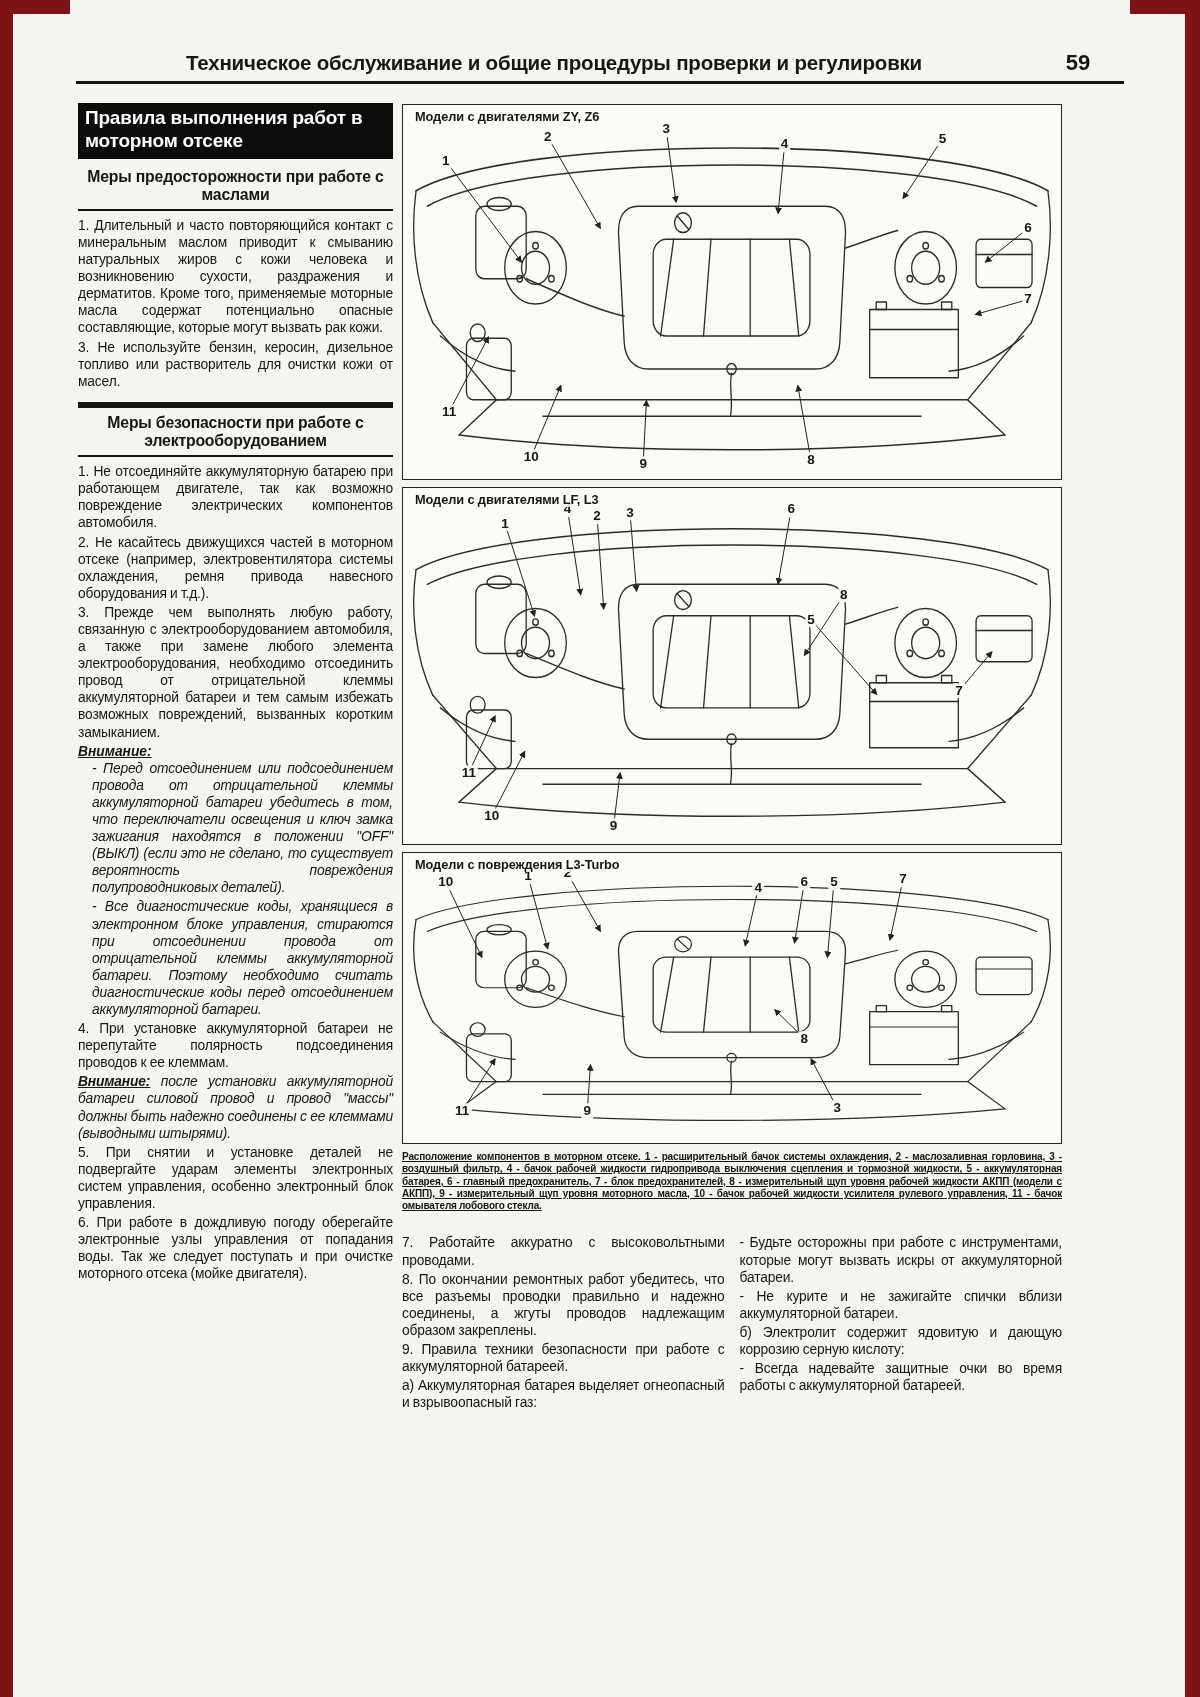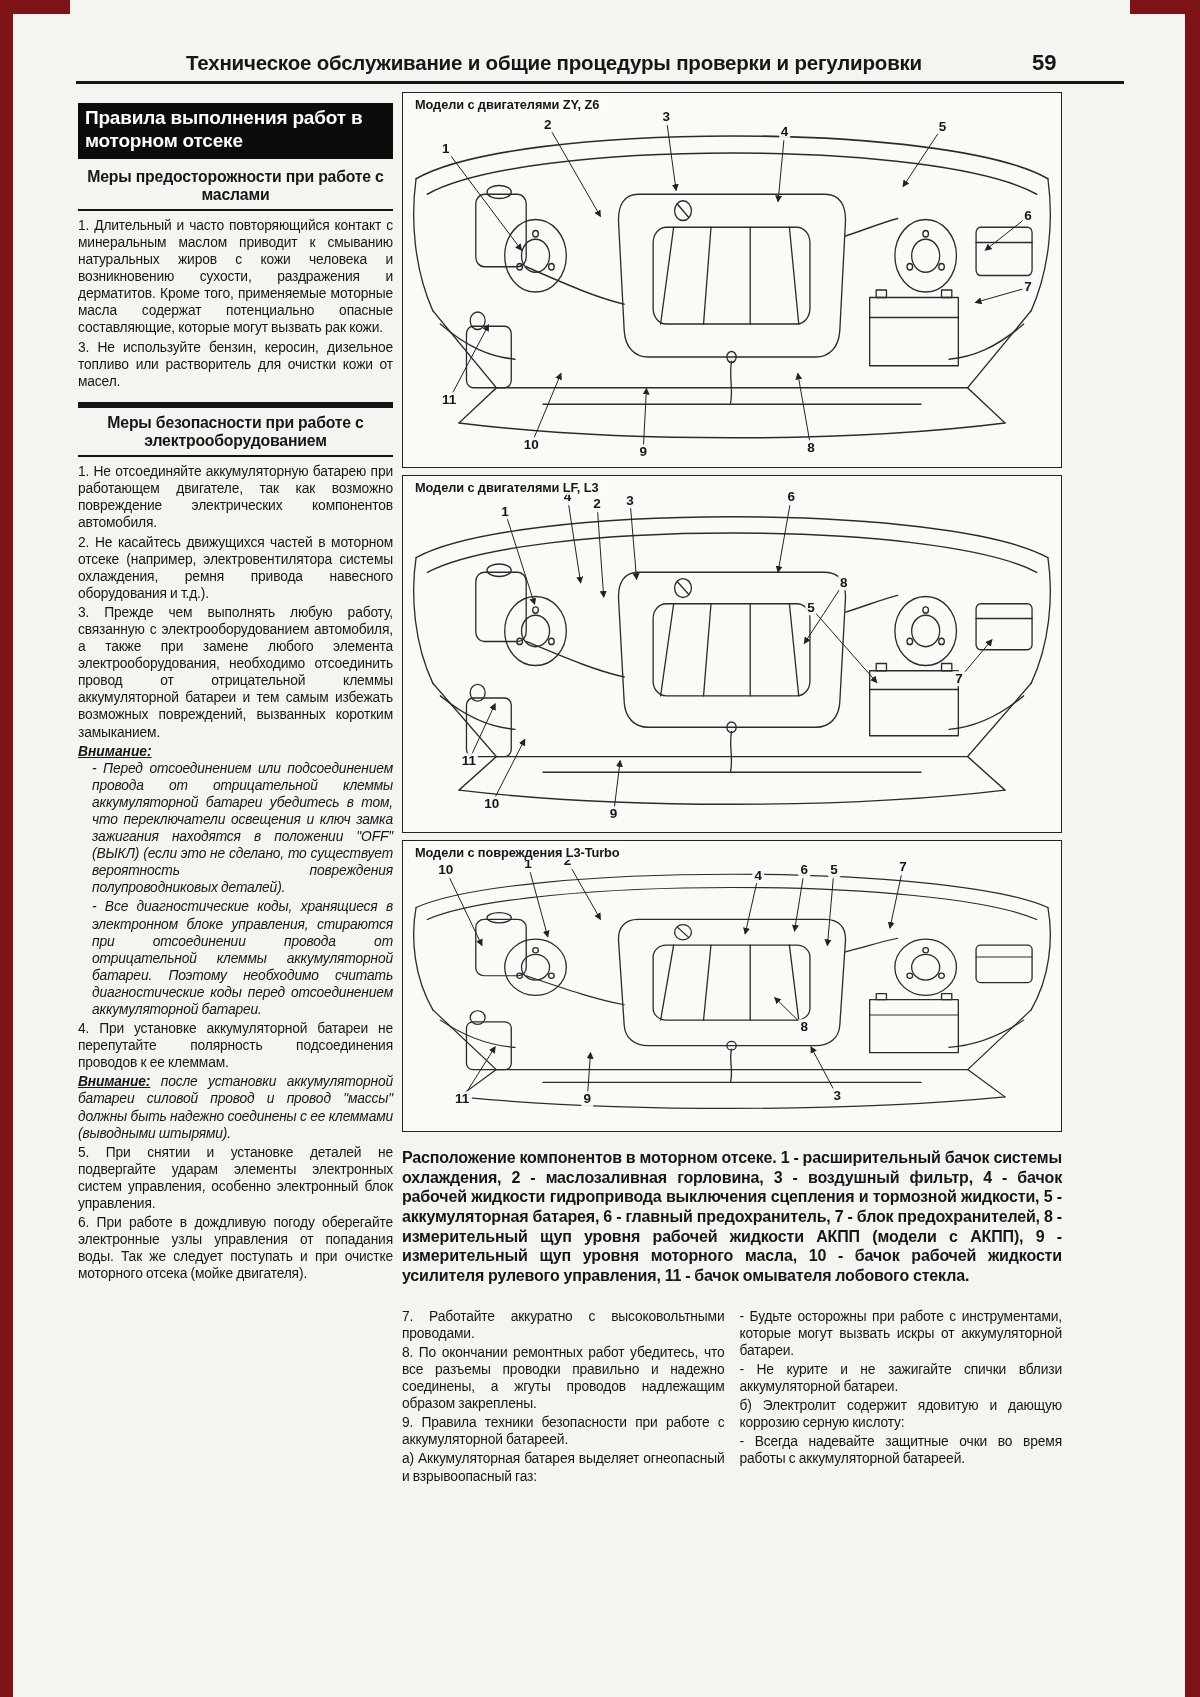--- a/index.html
+++ b/index.html
@@ -16,21 +16,21 @@
   .edge-tl{left:0;top:0;width:70px;height:14px;}
   .edge-tr{right:0;top:0;width:70px;height:14px;}
 
   
   .header{
     position:absolute;left:76px;top:50px;width:1048px;
     display:flex;align-items:baseline;
     border-bottom:3px solid #141414;padding-bottom:5px;
   }
   .header-title{flex:1;text-align:center;font-weight:bold;font-size:20.5px;letter-spacing:-0.2px;}
-  .page-num{width:92px;font-weight:bold;font-size:22px;}
+  .page-num{width:92px;text-align:center;font-weight:bold;font-size:22px;}
 
   
   .left-col{position:absolute;left:78px;top:103px;width:315px;}
   .title-box{
     background:#0c0c0c;color:#fff;font-weight:bold;font-size:19px;
     line-height:1.2;padding:4px 7px 6px;letter-spacing:-0.2px;
   }
   .sec-head{
     font-weight:bold;font-size:15.8px;text-align:center;line-height:1.15;
     margin:9px 0 6px;padding-bottom:5px;border-bottom:2px solid #141414;
@@ -43,41 +43,41 @@
   }
   .italic{font-style:italic;}
   .indent{padding-left:14px;}
   .warn-label{
     font-style:italic;font-weight:bold;text-decoration:underline;
     font-size:13.8px;margin:3px 0 1px;
   }
   .warn-inline{font-style:italic;font-weight:bold;text-decoration:underline;}
 
   
-  .right-col{position:absolute;left:402px;top:92px;width:660px;}
+  .right-col{position:absolute;left:402px;top:104px;width:660px;}
   .diagram{
     position:relative;border:1.6px solid #232323;background:#fbfaf7;
     margin-bottom:7px;
   }
   .d1{height:374px;} .d2{height:356px;} .d3{height:290px;}
   .diagram-title{
     position:absolute;left:9px;top:4px;font-weight:bold;font-size:12.8px;
     letter-spacing:-0.1px;z-index:3;background:rgba(251,250,247,.85);padding:0 3px;
   }
   .art{position:absolute;left:0;top:0;width:100%;height:100%;}
   .callout-layer{position:absolute;left:0;top:0;width:100%;height:100%;z-index:2;}
   .callout-layer svg{position:absolute;left:0;top:0;width:100%;height:100%;}
   .co-num{
     position:absolute;transform:translate(-50%,-50%);
     font-weight:bold;font-size:13.5px;line-height:1;
     background:rgba(251,250,247,.92);padding:1px 2px;z-index:3;
   }
   .caption{
-    font-weight:bold;font-size:16px;line-height:1.23;text-align:justify;
-    margin-top:16px;letter-spacing:-0.15px;word-spacing:-0.4px;
+    font-weight:bold;font-size:10px;line-height:1.23;text-align:justify;
+    margin-top:7px;letter-spacing:-0.15px;word-spacing:-0.4px;text-decoration:underline;
   }
   .bottom-cols{display:flex;gap:15px;margin-top:22px;}
   .bcol{flex:1;min-width:0;}
 </style>
 </head>
 <body>
 
 <svg width="0" height="0" style="position:absolute" aria-hidden="true">
   <defs>
     <g id="engine-bay" fill="none" stroke="#2b2b2b" stroke-width="1.4" stroke-linecap="round" stroke-linejoin="round">

